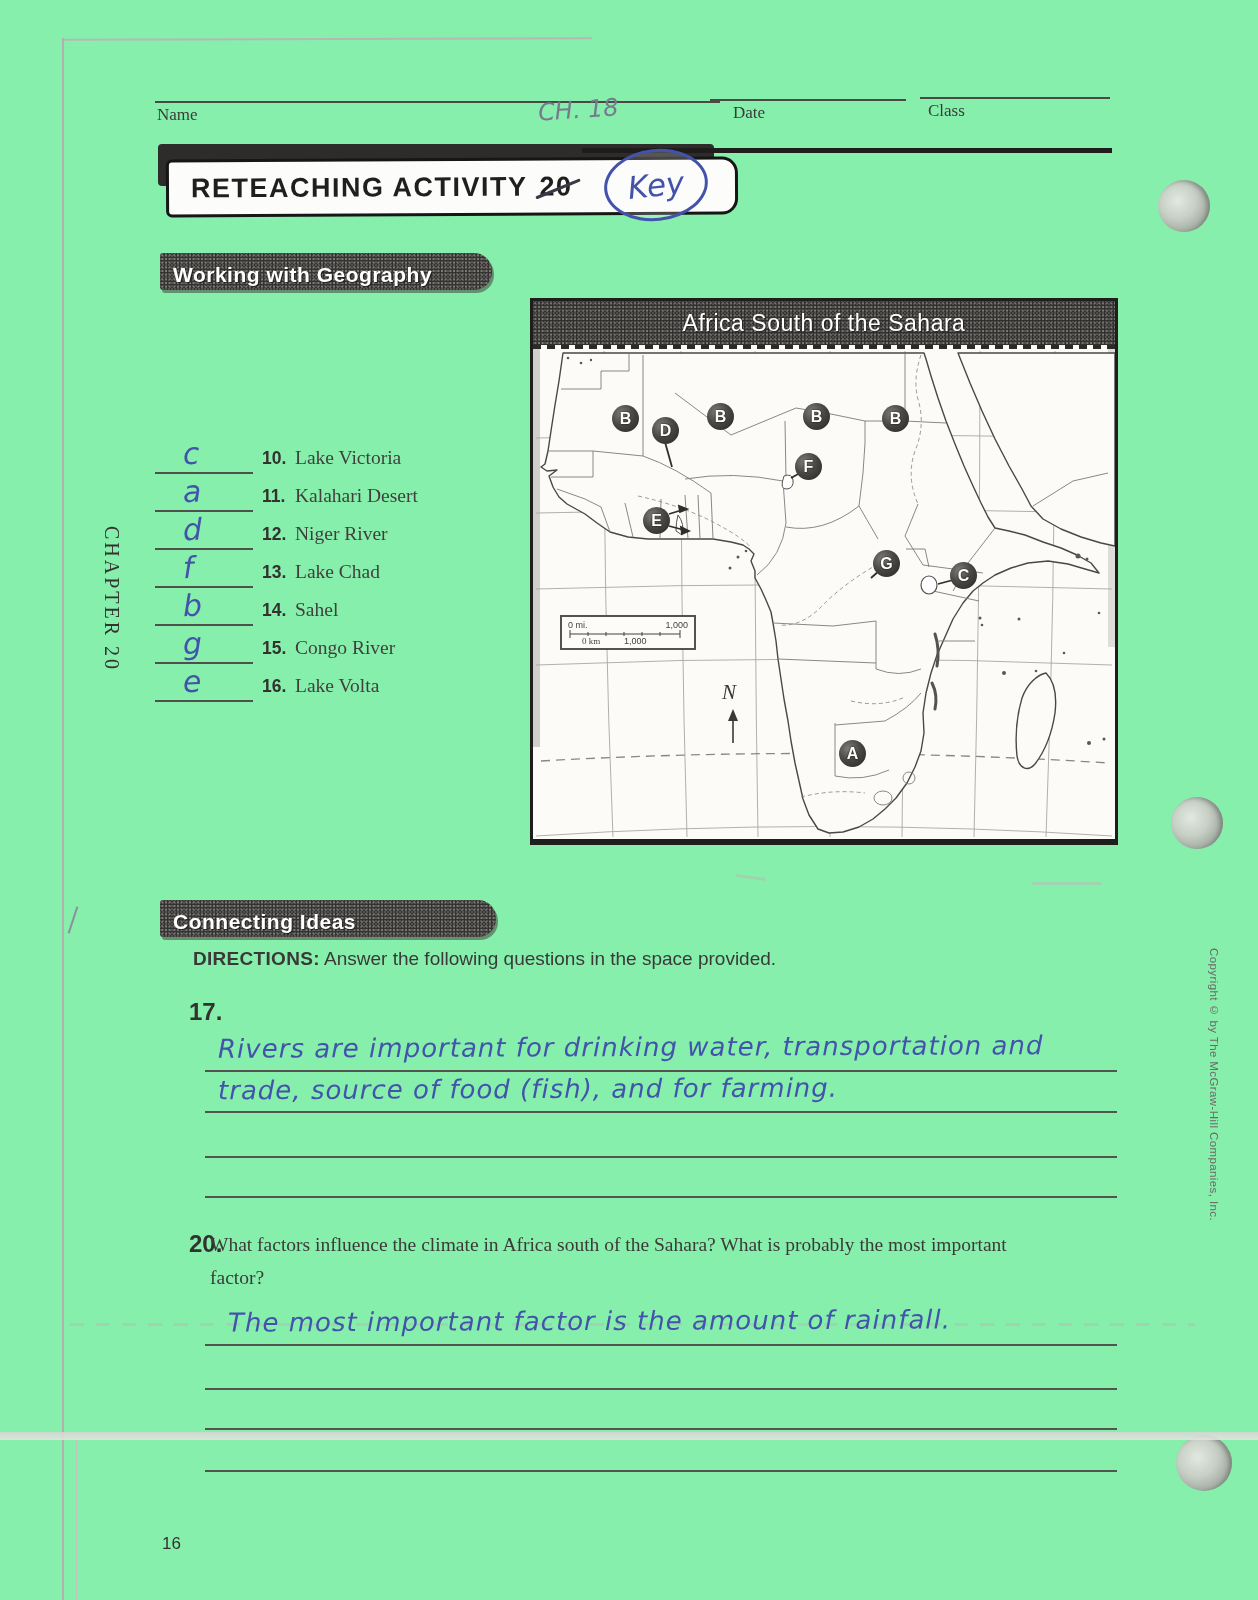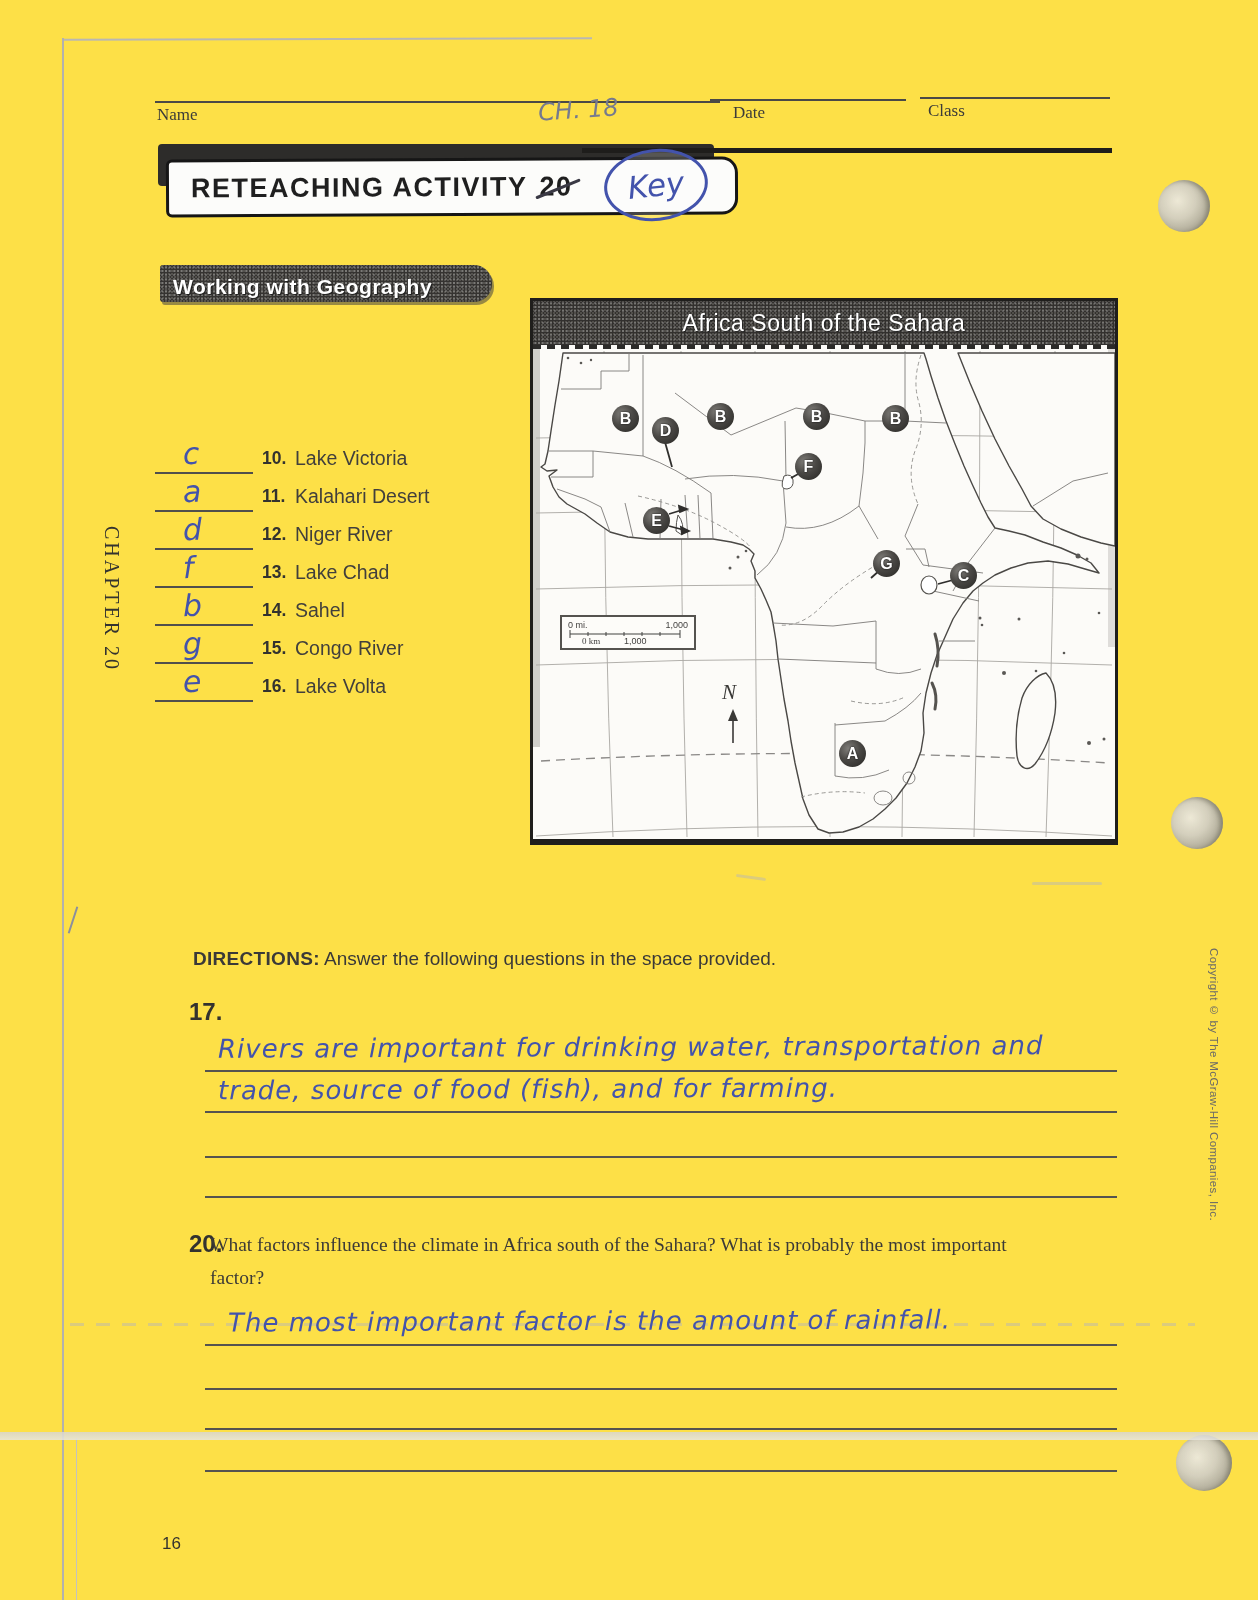--- a/index.html
+++ b/index.html
@@ -1,16 +1,16 @@
 <!DOCTYPE html>
 <html><head>
 <meta charset="utf-8">
 <style>
   html,body{margin:0;padding:0;background:#f2f1ee;}
-  .canvas{position:relative;width:1258px;height:1600px;background:#fde047;overflow:hidden;
+  .canvas{position:relative;width:1258px;height:1600px;background:#86efac;overflow:hidden;
           font-family:"Liberation Sans",sans-serif;color:#2e2d2b;}
   
   .edge-v{position:absolute;left:62px;top:38px;width:2px;height:1562px;background:#b3b1ad;}
   .edge-h{position:absolute;left:62px;top:38px;width:530px;height:2px;background:#b9b7b3;transform:rotate(-.15deg);}
   .edge-v2{position:absolute;left:76px;top:1438px;width:1px;height:162px;background:#c4c2be;}
   .punch{position:absolute;border-radius:50%;
          background:radial-gradient(circle at 38% 40%, #eceae6 0%, #cfcdc9 40%, #a3a19d 75%, #bdbbb7 100%);
          box-shadow:inset -3px 1px 4px rgba(90,90,88,.55);opacity:.9;}
   .scan-band{position:absolute;left:0;top:1432px;width:1258px;height:8px;
              background:linear-gradient(#d8d6d2,#e7e6e2);opacity:.85;}
@@ -39,31 +39,31 @@
             font-size:31px;background:rgba(255,255,255,.2);}
 
   
   .ribbon{position:absolute;height:37px;box-sizing:border-box;border-radius:3px 18px 18px 3px;
           background-color:#55534f;
           background-image:radial-gradient(rgba(255,255,255,.22) 1px,transparent 1.4px),
                            radial-gradient(rgba(0,0,0,.38) 1px,transparent 1.3px);
           background-size:4px 4px,3px 3px;
           color:#fff;font-weight:bold;font-size:21px;letter-spacing:.5px;
           display:flex;align-items:center;padding:8px 16px 2px 13px;
-          text-shadow:1px 1px 1px #1d1d1c;box-shadow:2px 3px 0 rgba(70,68,64,.55);margin-top:12px;}
+          text-shadow:1px 1px 1px #1d1d1c;box-shadow:2px 3px 0 rgba(70,68,64,.55);}
 
   .directions{position:absolute;font-size:19px;line-height:1.42;color:#3a3938;}
   .directions b{letter-spacing:.3px;}
 
   
   .geo-row{position:absolute;left:155px;width:380px;height:36px;}
   .geo-blank{position:absolute;left:0;top:30px;width:98px;border-bottom:2px solid #504f4c;}
   .geo-letter{position:absolute;left:28px;top:-6px;font-size:30px;transform:rotate(-2deg);}
   .geo-num{position:absolute;left:107px;top:6px;font-weight:bold;font-size:17.5px;color:#33322f;}
-  .geo-name{position:absolute;left:140px;top:5px;font-family:Liberation Sans, sans-serif;font-size:19.5px;color:#413f3c;}
+  .geo-name{position:absolute;left:140px;top:5px;font-family:Liberation Serif, serif;font-size:19.5px;color:#413f3c;}
 
   .chapter-tab{position:absolute;left:100px;top:526px;height:170px;writing-mode:vertical-rl;
                font-family:"Liberation Serif",serif;font-size:20px;letter-spacing:3px;color:#34332f;}
   .copyright{position:absolute;left:1208px;top:948px;height:320px;writing-mode:vertical-rl;
              font-size:11.5px;color:#6b6a67;letter-spacing:.4px;}
 
   
   .map{position:absolute;left:530px;top:298px;width:588px;height:547px;box-sizing:border-box;
        background:#fcfbf8;border:3px solid #1f1e1c;border-bottom-width:6px;}
   .map-banner{position:absolute;left:0;top:0;width:582px;height:44px;z-index:2;
@@ -327,20 +327,23 @@
         <div class="marker" style="left: 270px; top: 102px;">B</div>
         <div class="marker" style="left: 349px; top: 104px;">B</div>
         <div class="marker" style="left: 262px; top: 152px;">F</div>
         <div class="marker" style="left: 110px; top: 206px;">E</div>
         <div class="marker" style="left: 340px; top: 249px;">G</div>
         <div class="marker" style="left: 417px; top: 261px;">C</div>
         <div class="marker" style="left: 306px; top: 439px;">A</div>
       </div>
   </div>
 
+  <div class="ribbon" style="left:160px;top:900px;width:336px;">
+    <span>Connecting Ideas</span>
+  </div>
   <div class="directions" style="left:193px;top:946px;width:920px;">
     <b>DIRECTIONS:</b>
     <span>Answer the following questions in the space provided.</span>
   </div>
 
   <div class="qnum" style="left:165px;top:998px;">17.</div>
   <div class="hand-line hand" style="left:218px;top:1032px;">Rivers are important for drinking water, transportation and</div>
   <div class="ans-line" style="top:1070px;"></div>
   <div class="hand-line hand" style="left:218px;top:1074px;">trade, source of food (fish), and for farming.</div>
   <div class="ans-line" style="top:1111px;"></div>

